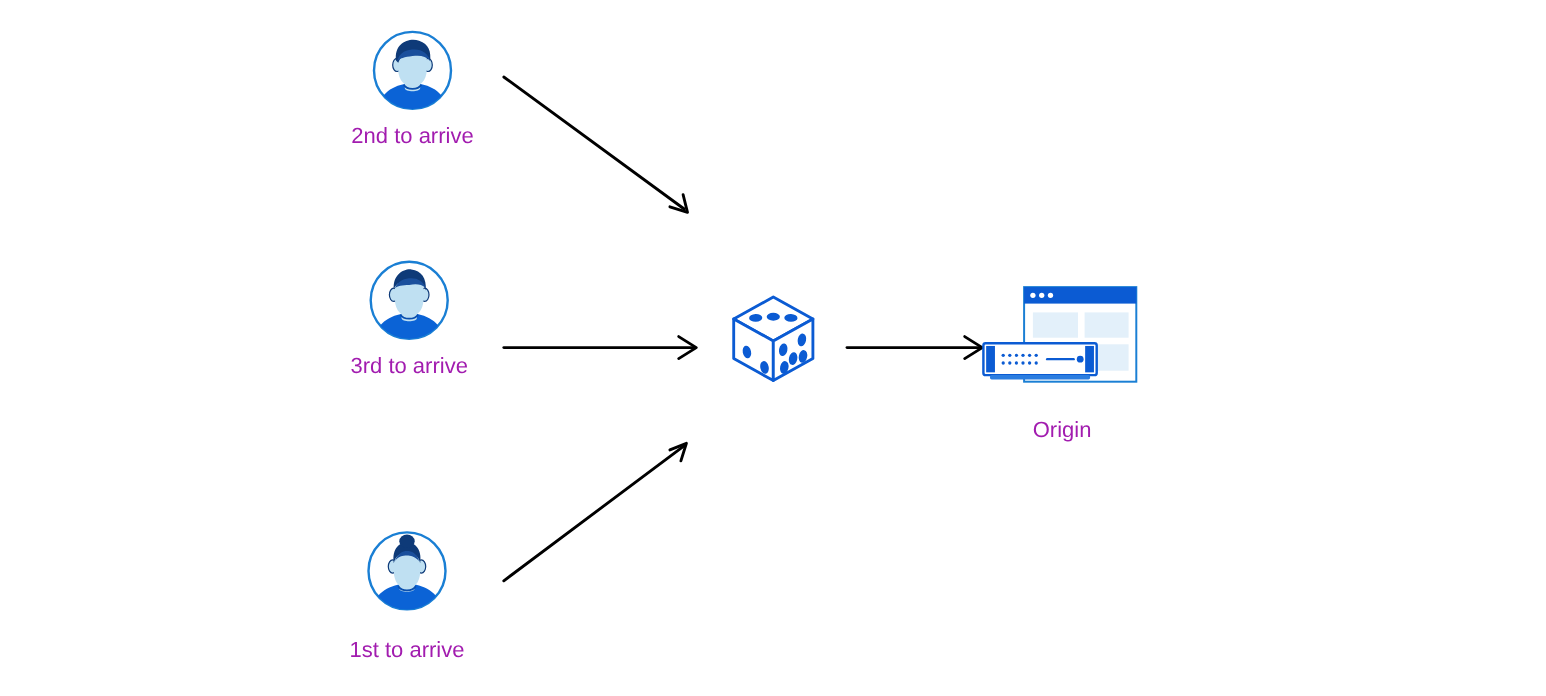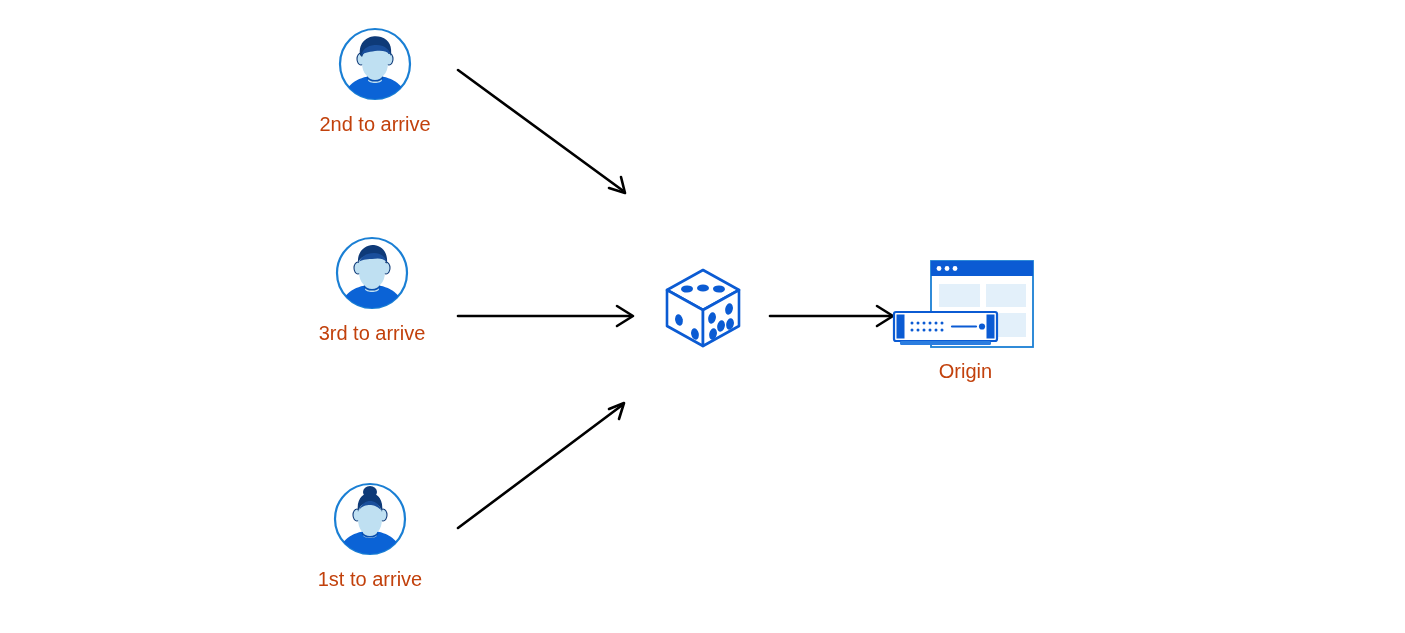--- a/index.html
+++ b/index.html
@@ -27,43 +27,43 @@
   }
   .avatar-wrap {
     width: 76px;
     height: 76px;
   }
   .node-label {
     margin-top: 10px;
     font-size: 20px;
     font-weight: 400;
     line-height: 24px;
-    color: #c2410c;
+    color: #a21caf;
     white-space: nowrap;
     text-align: center;
     font-family: "Liberation Sans", sans-serif;
   }
   #user-top    { left: 297px; top: 26px;  width: 156px; }
   #user-mid    { left: 294px; top: 235px; width: 156px; }
-  #user-bottom { left: 292px; top: 481px; width: 156px; }
+  #user-bottom { left: 292px; top: 481px; width: 156px; gap: 12px; }
 
   #dice-node   { left: 655px; top: 262px; width: 96px; }
   #origin-node { left: 888px; top: 255px; width: 155px; }
 
   .dice-wrap {
     width: 92px;
     height: 92px;
   }
   .origin-wrap {
     width: 155px;
     height: 100px;
     position: relative;
   }
   #origin-node .node-label {
-    margin-top: 4px;
+    margin-top: 24px;
   }
   .arrows-layer {
     position: absolute;
     left: 0;
     top: 0;
     width: 1405px;
     height: 633px;
     pointer-events: none;
   }
 </style>

